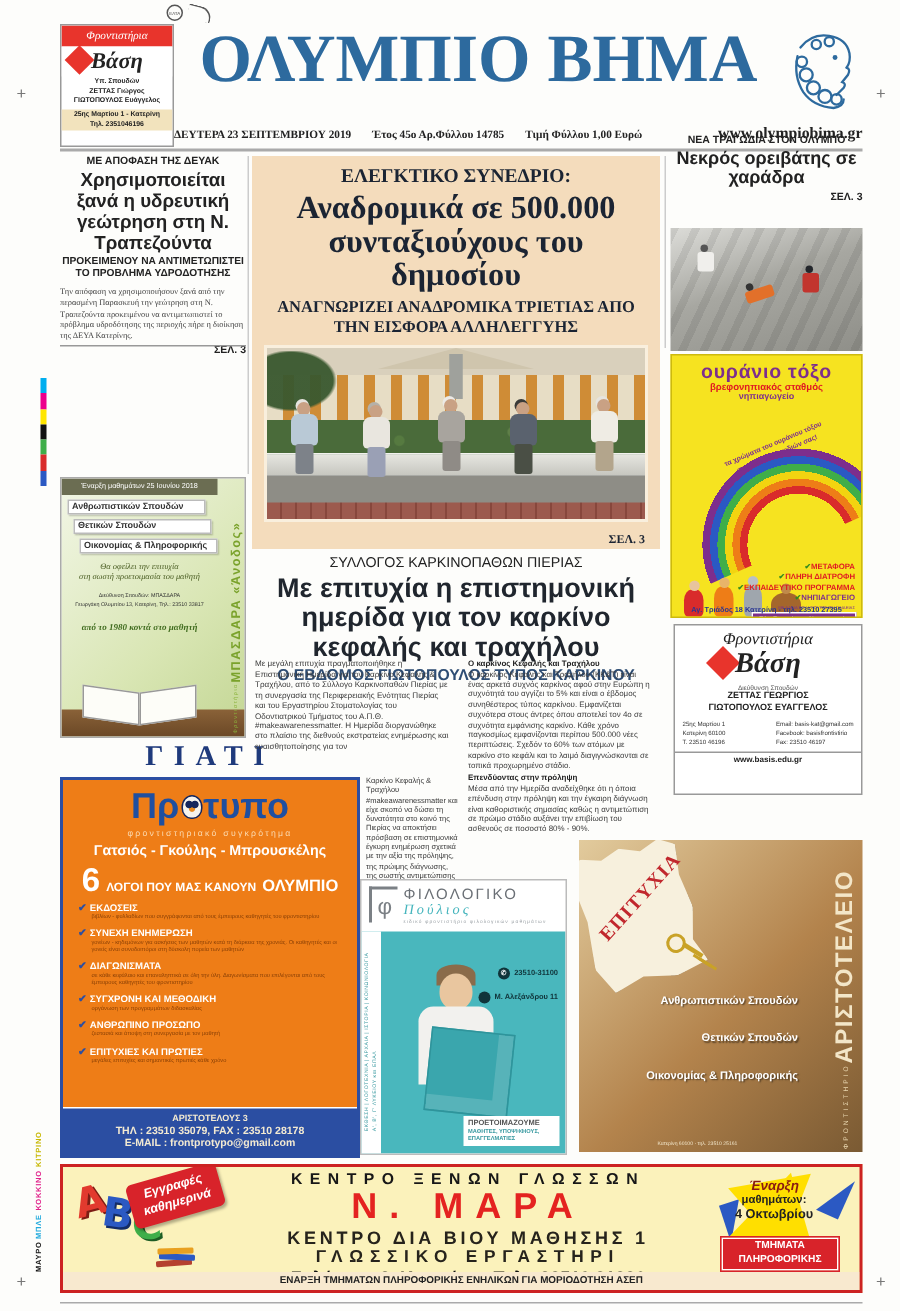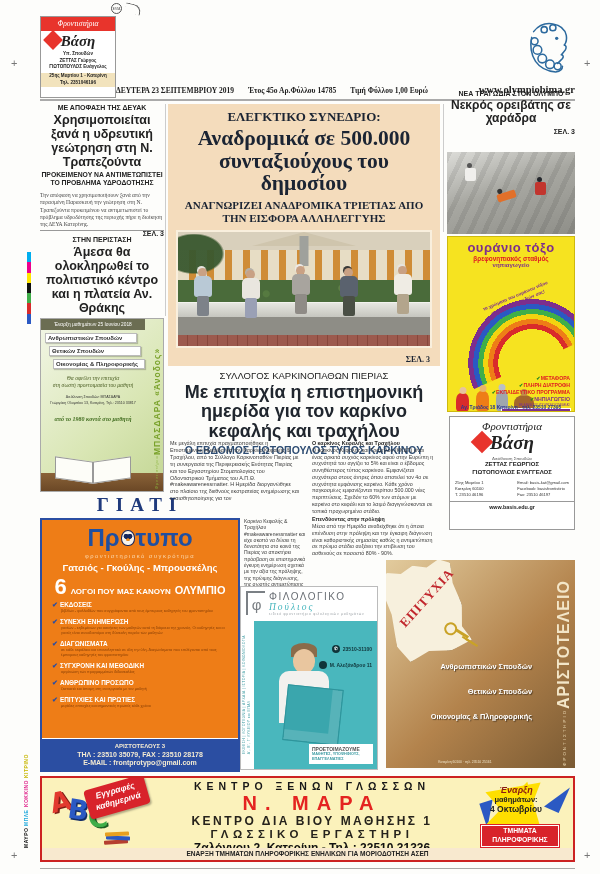--- a/index.html
+++ b/index.html
@@ -224,21 +224,21 @@
   .fitem{position:absolute;right:5px;display:flex;align-items:center;gap:3px;font-size:5px;font-weight:bold;color:#10343a;}
   .ficon{width:8px;height:8px;border-radius:50%;background:#10343a;color:#fff;font-size:4.5px;text-align:center;line-height:8px;}
   .filologiko .card{position:absolute;right:4px;bottom:5px;width:64px;background:#fff;padding:2px 3px;}
   .filologiko .card .c1{font-size:5px;font-weight:bold;color:#555;}
   .filologiko .card .c2{font-size:3.8px;color:#3a9aa1;font-weight:bold;line-height:1.3;}
 
   
   .mara{left:40px;top:776px;width:535px;height:86px;background:#fbf2bb;border:2.5px solid #cc2222;overflow:hidden;}
   .mara .ctrblk{position:absolute;left:120px;top:2px;width:300px;text-align:center;}
   .mara .k{font-size:10.5px;font-weight:bold;letter-spacing:5px;color:#171717;}
-  .mara .brand{font-size:20px;font-weight:bold;color:#e42320;letter-spacing:8px;line-height:1;margin-top:1px;}
+  .mara .brand{font-size:24px;font-weight:bold;color:#e42320;letter-spacing:8px;line-height:1;margin-top:1px;}
   .mara .l1{font-size:12px;font-weight:bold;letter-spacing:2.5px;color:#26231c;margin-top:1px;}
   .mara .l2{font-size:11.5px;font-weight:bold;letter-spacing:4.5px;color:#26231c;}
   .mara .l3{font-size:12px;font-weight:bold;color:#111;margin-top:1px;}
   .mara .foot{position:absolute;left:0;right:0;bottom:0;height:12px;background:#f8e9cf;
               font-size:6.6px;font-weight:bold;color:#222;text-align:center;line-height:12px;}
   .mara .letters{position:absolute;left:8px;top:6px;width:70px;height:60px;}
   .mara .letters span{position:absolute;font-size:27px;font-weight:bold;font-family:"DejaVu Sans",sans-serif;}
   .mara .lA{left:0;top:2px;color:#e23a2e;transform:rotate(-14deg);text-shadow:1.5px 1.5px 0 #7d1d14;}
   .mara .lB{left:18px;top:10px;color:#2b59c3;transform:rotate(8deg);text-shadow:1.5px 1.5px 0 #142c66;}
   .mara .lC{left:38px;top:18px;color:#3fae49;transform:rotate(-6deg);text-shadow:1.5px 1.5px 0 #1d5c24;}
@@ -295,20 +295,21 @@
       <div class="diamond"></div>
       <div class="brand">Βάση</div>
     </div>
     <div class="tiny">Υπ. Σπουδών</div>
     <div class="tiny">ΖΕΤΤΑΣ Γιώργος</div>
     <div class="tiny">ΓΙΩΤΟΠΟΥΛΟΣ Ευάγγελος</div>
     <div class="band">25ης Μαρτίου 1 - Κατερίνη</div>
     <div class="band" style="margin-top:0">Τηλ. 2351046196</div>
   </div>
 
+  <div class="abs m-title">ΟΛΥΜΠΙΟ ΒΗΜΑ</div>
 
   <div class="abs zeus">
     <svg width="50" height="58" viewBox="0 0 52 60">
       <g fill="none" stroke="#2d6a9e" stroke-width="1.6" stroke-linecap="round">
         <path d="M10 14 Q18 4 30 6 Q42 8 44 18 Q45 24 42 28"></path>
         <path d="M42 28 q3 1 1 5 l-4 5 q3 1 1 4 l-5 5"></path>
         <path d="M8 20 Q5 34 12 45 Q19 55 33 56 Q40 55 40 50"></path>
         <circle cx="14" cy="33" r="4.5"></circle>
         <circle cx="19" cy="42" r="4.5"></circle>
         <circle cx="27" cy="48" r="4.5"></circle>
@@ -334,26 +335,20 @@
   <div class="abs vline" style="left:443px;top:104px;height:128px;"></div>
 
   <div class="abs brief" style="left:40px;top:104px;">
     <div class="k">ΜΕ ΑΠΟΦΑΣΗ ΤΗΣ ΔΕΥΑΚ</div>
     <div class="h">Χρησιμοποιείται ξανά η υδρευτική γεώτρηση στη Ν. Τραπεζούντα</div>
     <div class="s">ΠΡΟΚΕΙΜΕΝΟΥ ΝΑ ΑΝΤΙΜΕΤΩΠΙΣΤΕΙ ΤΟ ΠΡΟΒΛΗΜΑ ΥΔΡΟΔΟΤΗΣΗΣ</div>
     <div class="body">Την απόφαση να χρησιμοποιήσουν ξανά από την περασμένη Παρασκευή την γεώτρηση στη Ν. Τραπεζούντα προκειμένου να αντιμετωπιστεί το πρόβλημα υδροδότησης της περιοχής πήρε η διοίκηση της ΔΕΥΑ Κατερίνης.</div>
     <div class="ref">ΣΕΛ. 3</div>
   </div>
   <div class="abs ldiv"></div>
-  <div class="abs brief" style="left:40px;top:236px;">
-    <div class="k">ΣΤΗΝ ΠΕΡΙΣΤΑΣΗ</div>
-    <div class="h">Άμεσα θα ολοκληρωθεί το πολιτιστικό κέντρο και η πλατεία Αν. Θράκης</div>
-    <div class="s">ΠΑΡΕΜΒΑΣΕΙΣ ΣΤΟ ΝΗΠΙΑΓΩΓΕΙΟ ΚΑΙ ΣΤΑ ΚΟΙΜΗΤΗΡΙΑ</div>
-    <div class="ref">ΣΕΛ. 3</div>
-  </div>
 
   <div class="abs basdara">
     <div class="top">Έναρξη μαθημάτων 25 Ιουνίου 2018</div>
     <div class="pill">Ανθρωπιστικών Σπουδών</div>
     <div class="pill">Θετικών Σπουδών</div>
     <div class="pill">Οικονομίας &amp; Πληροφορικής</div>
     <div class="script">Θα οφείλει την επιτυχία</div>
     <div class="script" style="margin-top:0">στη σωστή προετοιμασία του μαθητή</div>
     <div class="info">Διεύθυνση Σπουδών: ΜΠΑΣΔΑΡΑ</div>
     <div class="info" style="margin-top:1px">Γεωργάκη Ολυμπίου 13, Κατερίνη, Τηλ.: 23510 33817</div>

